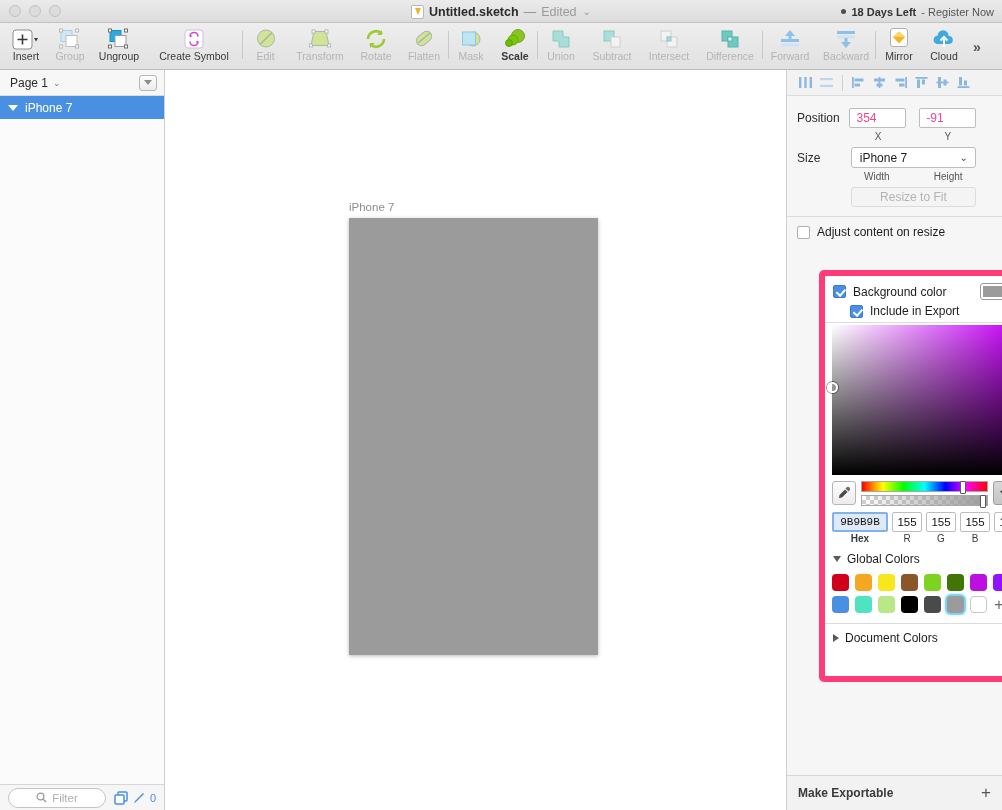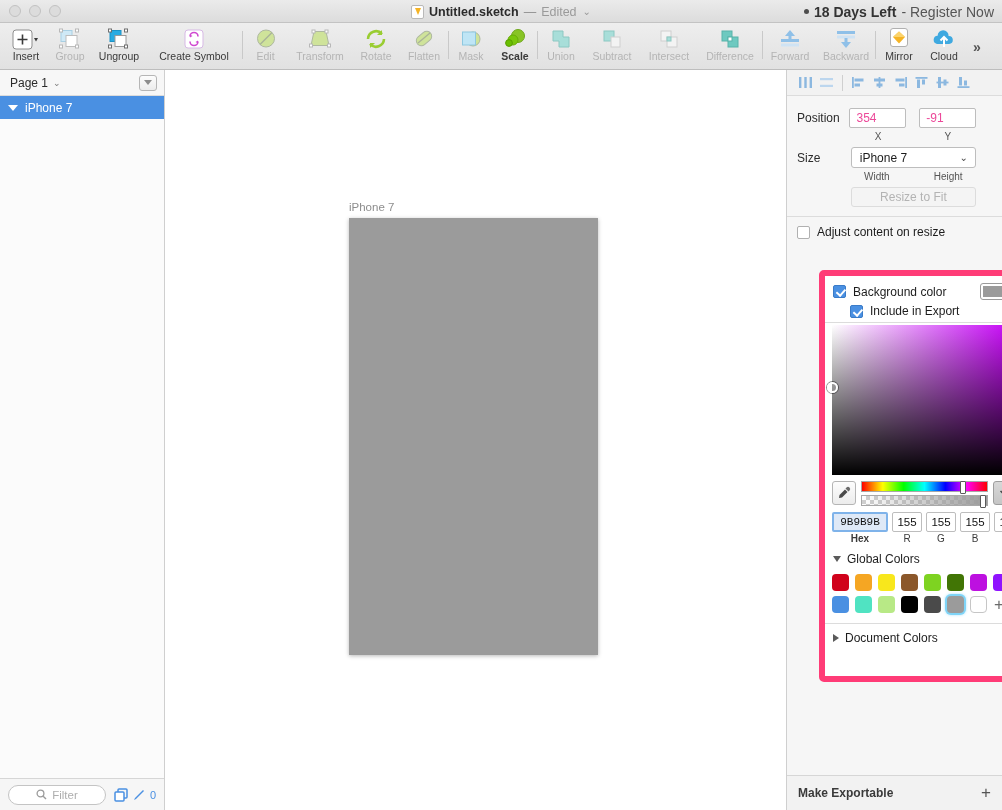--- a/index.html
+++ b/index.html
@@ -37,21 +37,21 @@
     content:""; position:absolute; left:3px; top:2.5px; width:0; height:0;
     border-left:3.5px solid transparent; border-right:3.5px solid transparent;
     border-top:7px solid #f5b324;
   }
   .doc-title { font-size:12.5px; font-weight:600; color:#2b2b2b; }
   .doc-dash { font-size:12.5px; color:#8b8b8b; }
   .doc-edited { font-size:12.5px; color:#9a9a9a; }
   .doc-chev { font-size:10px; color:#9a9a9a; margin-left:1px; }
   .register {
     position:absolute; right:8px; top:0; height:23px; display:flex; align-items:center; gap:5px;
-    font-size:14px;
+    font-size:11px;
   }
   .reg-dot { width:5px; height:5px; border-radius:50%; background:#4d4d4d; }
   .reg-b { font-weight:700; color:#333; }
   .reg-n { color:#555; }
 
   
   .toolbar {
     position:absolute; left:0; top:23px; width:1002px; height:47px;
     background: linear-gradient(#eeeeee,#e1e1e1);
     border-bottom:1px solid #bdbdbd;
@@ -85,21 +85,21 @@
     display:flex;align-items:center;justify-content:center;
   }
   .page-btn i { width:0;height:0;border-left:4px solid transparent;border-right:4px solid transparent;border-top:5px solid #8d8d8d; display:block; }
   .layer-row {
     height:23px; display:flex; align-items:center; padding-left:8px; gap:7px;
     background:#4a90e2; color:#fff;
   }
   .layer-tri { width:0;height:0;border-left:5px solid transparent;border-right:5px solid transparent;border-top:6px solid #fff; }
   .layer-name { font-size:12px; }
   .sb-bottom {
-    position:absolute; left:0; right:0; bottom:0; height:32px;
+    position:absolute; left:0; right:0; bottom:0; height:26px;
     border-top:1px solid #d6d6d6; background:#f6f6f6;
     display:flex; align-items:center; padding:0 8px; gap:8px;
   }
   .filter-field {
     flex:1; height:20px; border:1px solid #c4c4c4; border-radius:10px; background:#fff;
     display:flex; align-items:center; justify-content:center; gap:5px;
   }
   .filter-ph { font-size:11.5px; color:#aeaeae; }
   .sb-tools { display:flex; align-items:center; gap:3px; }
   .cnt { font-size:11px; color:#4a90e2; }

